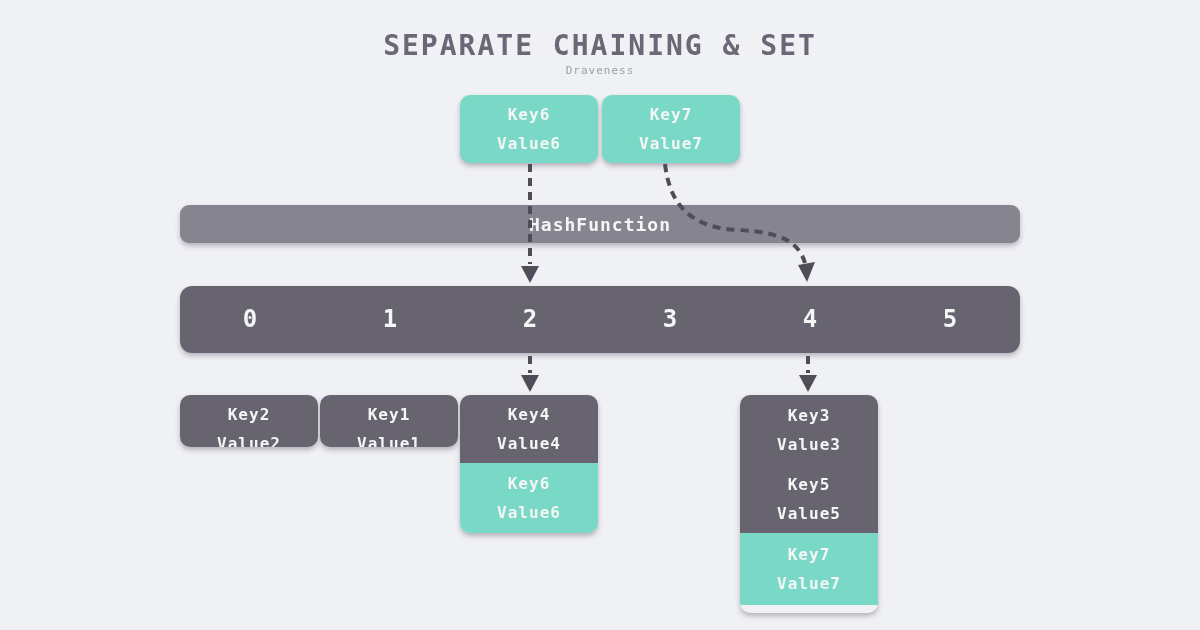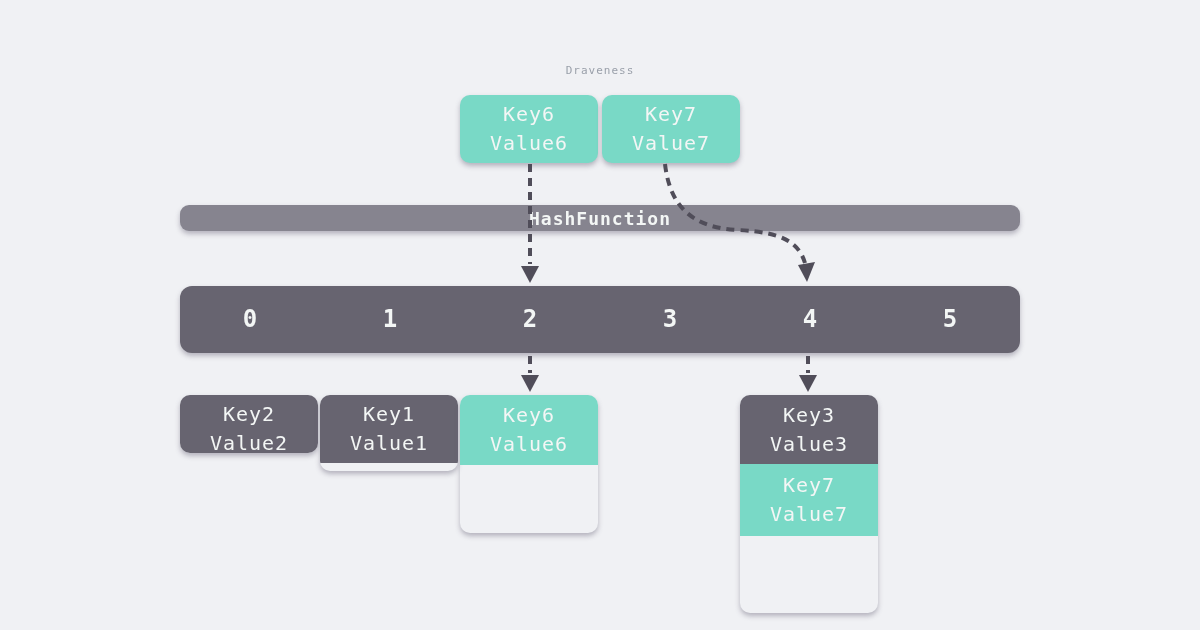--- a/index.html
+++ b/index.html
@@ -44,22 +44,22 @@
   }
   .chain { overflow: hidden; }
   .entry {
     display: flex;
     flex-direction: column;
     justify-content: center;
     align-items: center;
     width: 100%;
   }
   .entry-line {
-    font-size: 20px;
-    font-weight: 400;
+    font-size: 16px;
+    font-weight: 700;
     letter-spacing: 1px;
     line-height: 29px;
     color: #F3F6F5;
     white-space: pre;
   }
   .dark-bg  { background: #676470; }
   .teal-bg  { background: #79D9C6; }
   .incoming {
     width: 138px;
     height: 68px;
@@ -67,21 +67,21 @@
     display: flex;
     flex-direction: column;
     justify-content: center;
     align-items: center;
   }
   .hash-bar {
     position: absolute;
     left: 180px;
     top: 205px;
     width: 840px;
-    height: 26px;
+    height: 38px;
     border-radius: 9px;
     background: #86848F;
     box-shadow: 0 3px 5px rgba(108,105,124,0.45);
     display: flex;
     justify-content: center;
     align-items: center;
   }
   .hash-bar span {
     font-size: 18px;
     font-weight: 700;
@@ -112,20 +112,21 @@
     left: 0;
     top: 0;
     pointer-events: none;
   }
 </style>
 </head>
 <body>
 
 <div class="canvas">
 
+  <div class="title">SEPARATE CHAINING &amp; SET</div>
   <div class="subtitle">Draveness</div>
 
   <div class="box teal-bg incoming" style="left:460px">
     <div class="entry-line">Key6</div>
     <div class="entry-line">Value6</div>
   </div>
   <div class="box teal-bg incoming" style="left:602px">
     <div class="entry-line">Key7</div>
     <div class="entry-line">Value7</div>
   </div>
@@ -136,45 +137,53 @@
 
   <div class="bucket-bar">
     <div class="bucket">0</div>
     <div class="bucket">1</div>
     <div class="bucket">2</div>
     <div class="bucket">3</div>
     <div class="bucket">4</div>
     <div class="bucket">5</div>
   </div>
 
-  <div class="chain" style="left:180px; top:395px; width:138px; height:58px">
+  <div class="chain" style="left:180px; top:395px; width:138px; height:52px">
     <div class="entry dark-bg" style="height:68px">
       <div class="entry-line">Key2</div>
       <div class="entry-line">Value2</div>
     </div>
   </div>
 
-  <div class="chain" style="left:320px; top:395px; width:138px; height:76px">
+  <div class="chain" style="left:320px; top:395px; width:138px; height:52px">
     <div class="entry dark-bg" style="height:68px">
       <div class="entry-line">Key1</div>
       <div class="entry-line">Value1</div>
     </div>
   </div>
 
   <div class="chain" style="left:460px; top:395px; width:138px; height:138px">
+    <div class="entry dark-bg" style="height:68px">
+      <div class="entry-line">Key4</div>
+      <div class="entry-line">Value4</div>
+    </div>
     <div class="entry teal-bg" style="height:70px">
       <div class="entry-line">Key6</div>
       <div class="entry-line">Value6</div>
     </div>
   </div>
 
   <div class="chain" style="left:740px; top:395px; width:138px; height:218px">
     <div class="entry dark-bg" style="height:69px">
       <div class="entry-line">Key3</div>
       <div class="entry-line">Value3</div>
+    </div>
+    <div class="entry dark-bg" style="height:69px">
+      <div class="entry-line">Key5</div>
+      <div class="entry-line">Value5</div>
     </div>
     <div class="entry teal-bg" style="height:72px">
       <div class="entry-line">Key7</div>
       <div class="entry-line">Value7</div>
     </div>
   </div>
 
   <svg class="arrows" width="1200" height="630" viewBox="0 0 1200 630">
     <g stroke="#504D59" stroke-width="4" fill="none" stroke-dasharray="8 6">
       <line x1="530" y1="164" x2="530" y2="264"></line>

